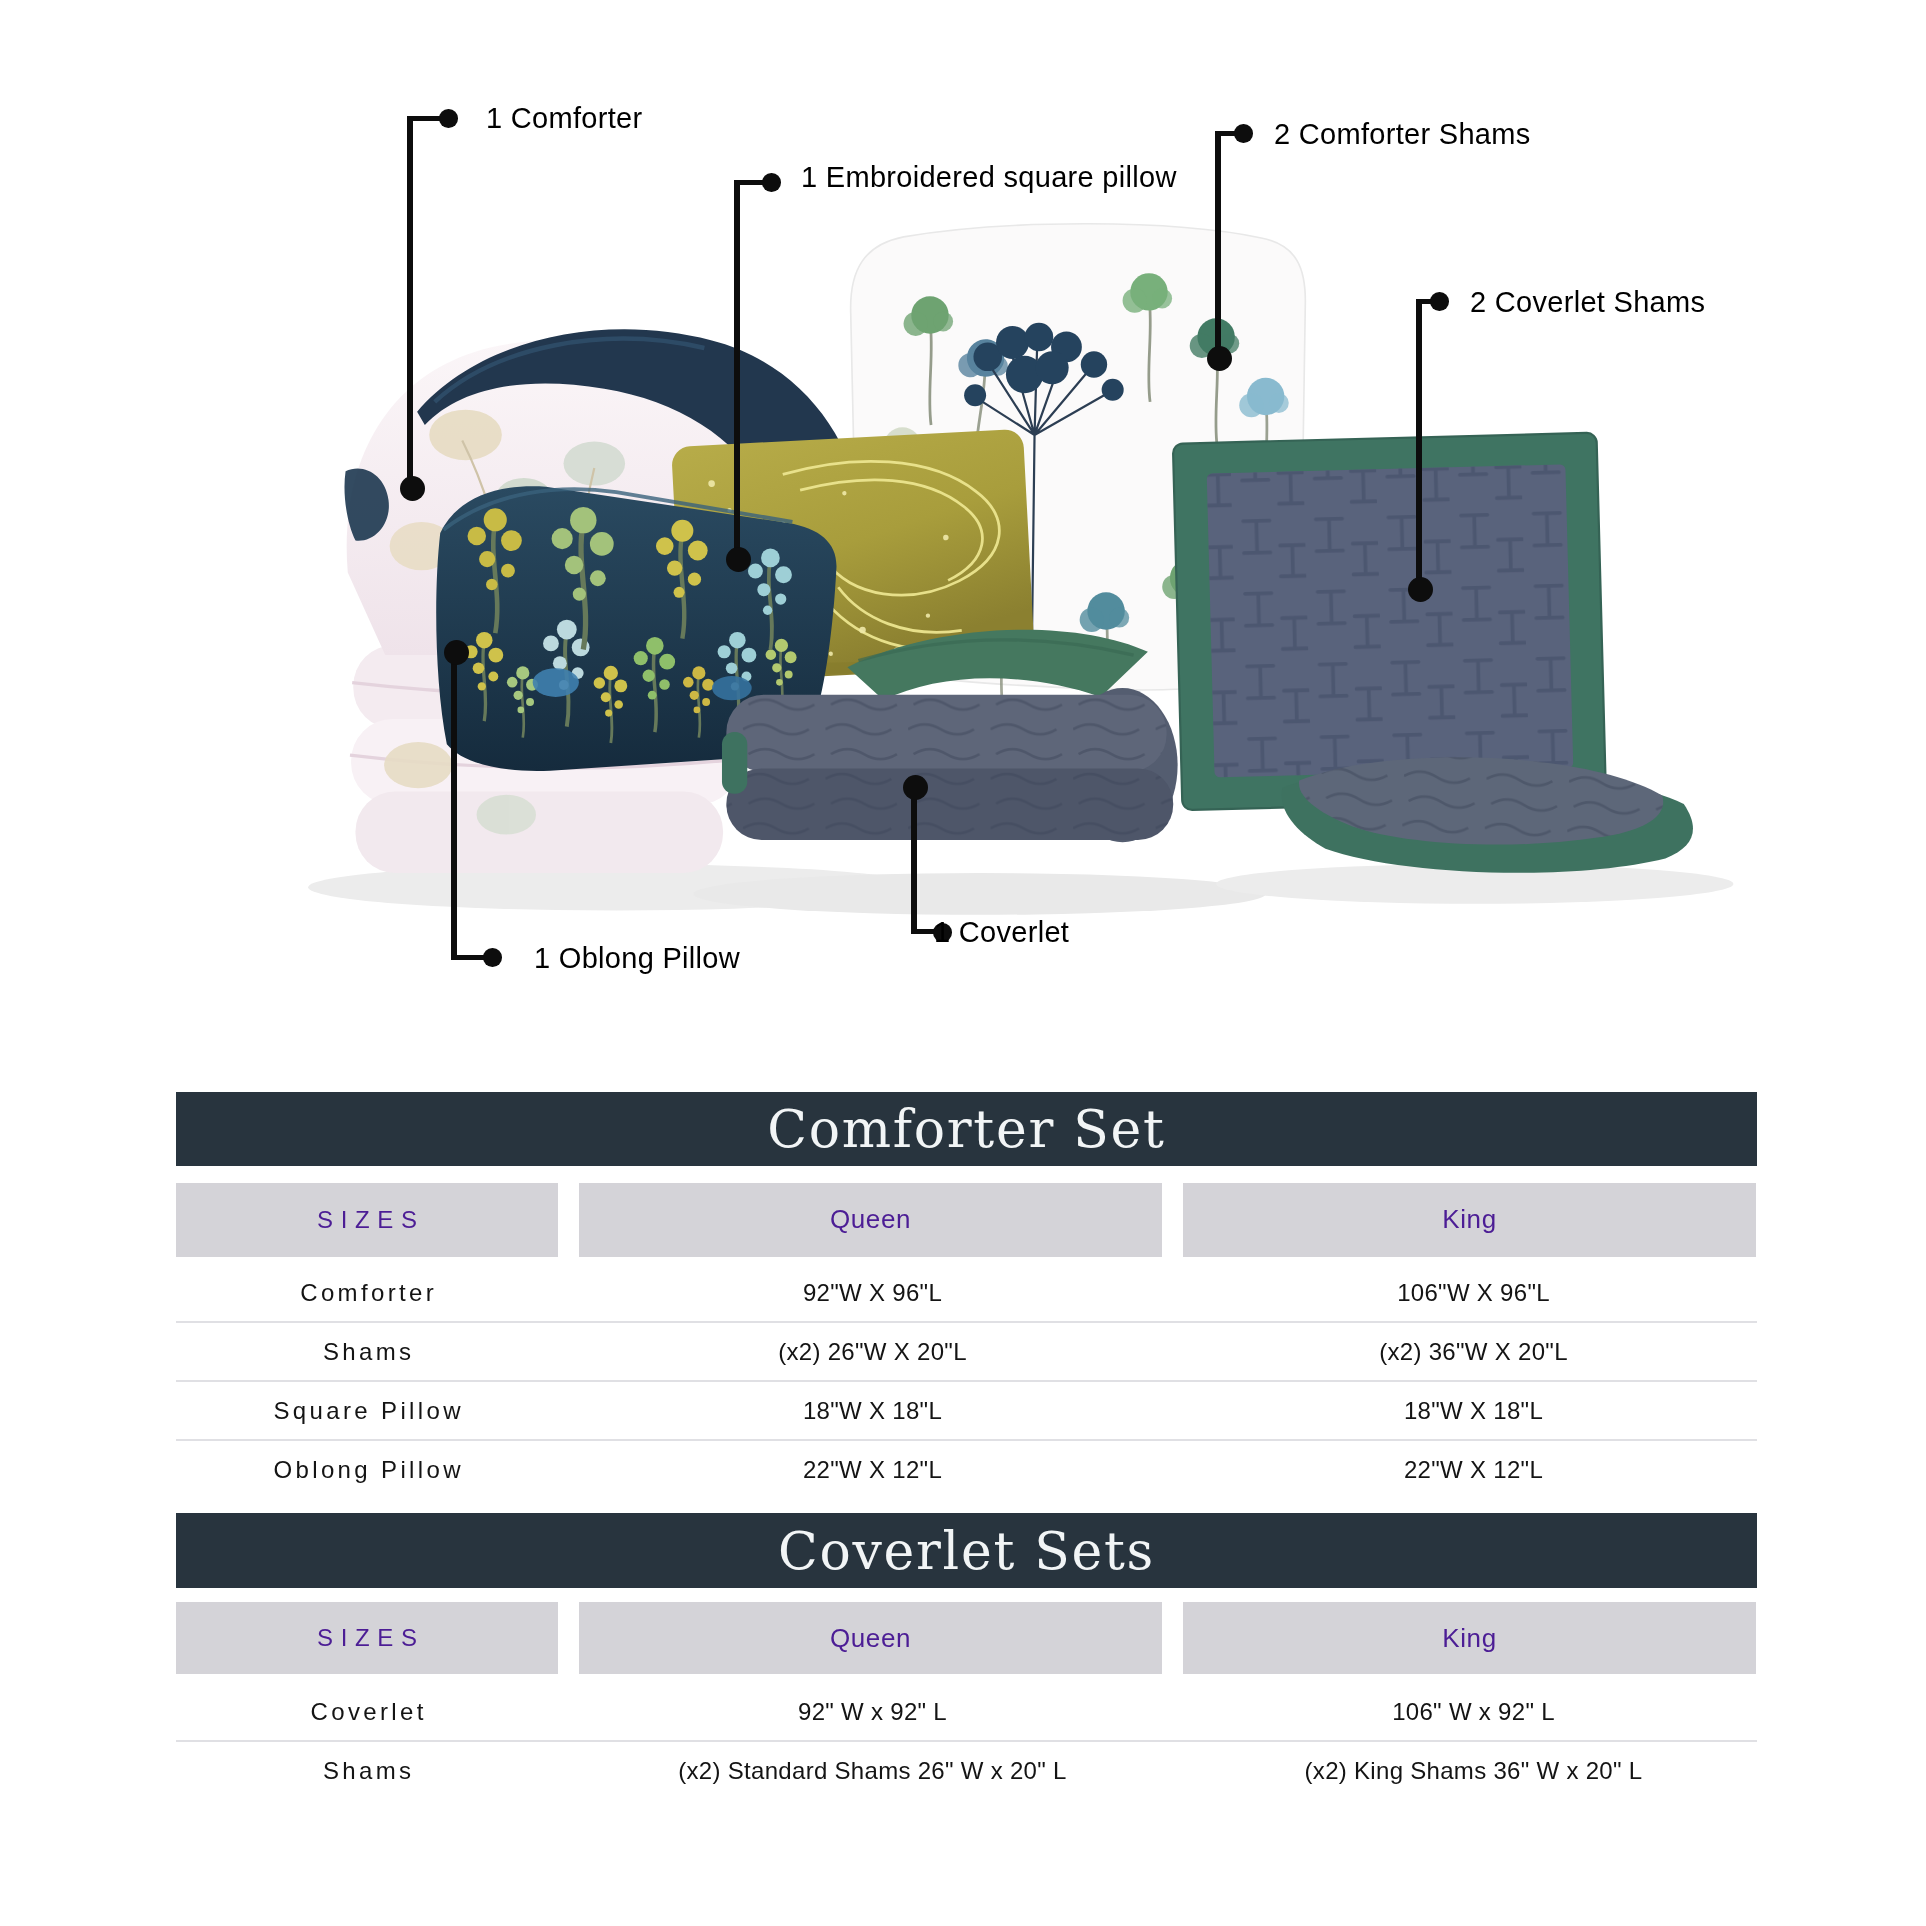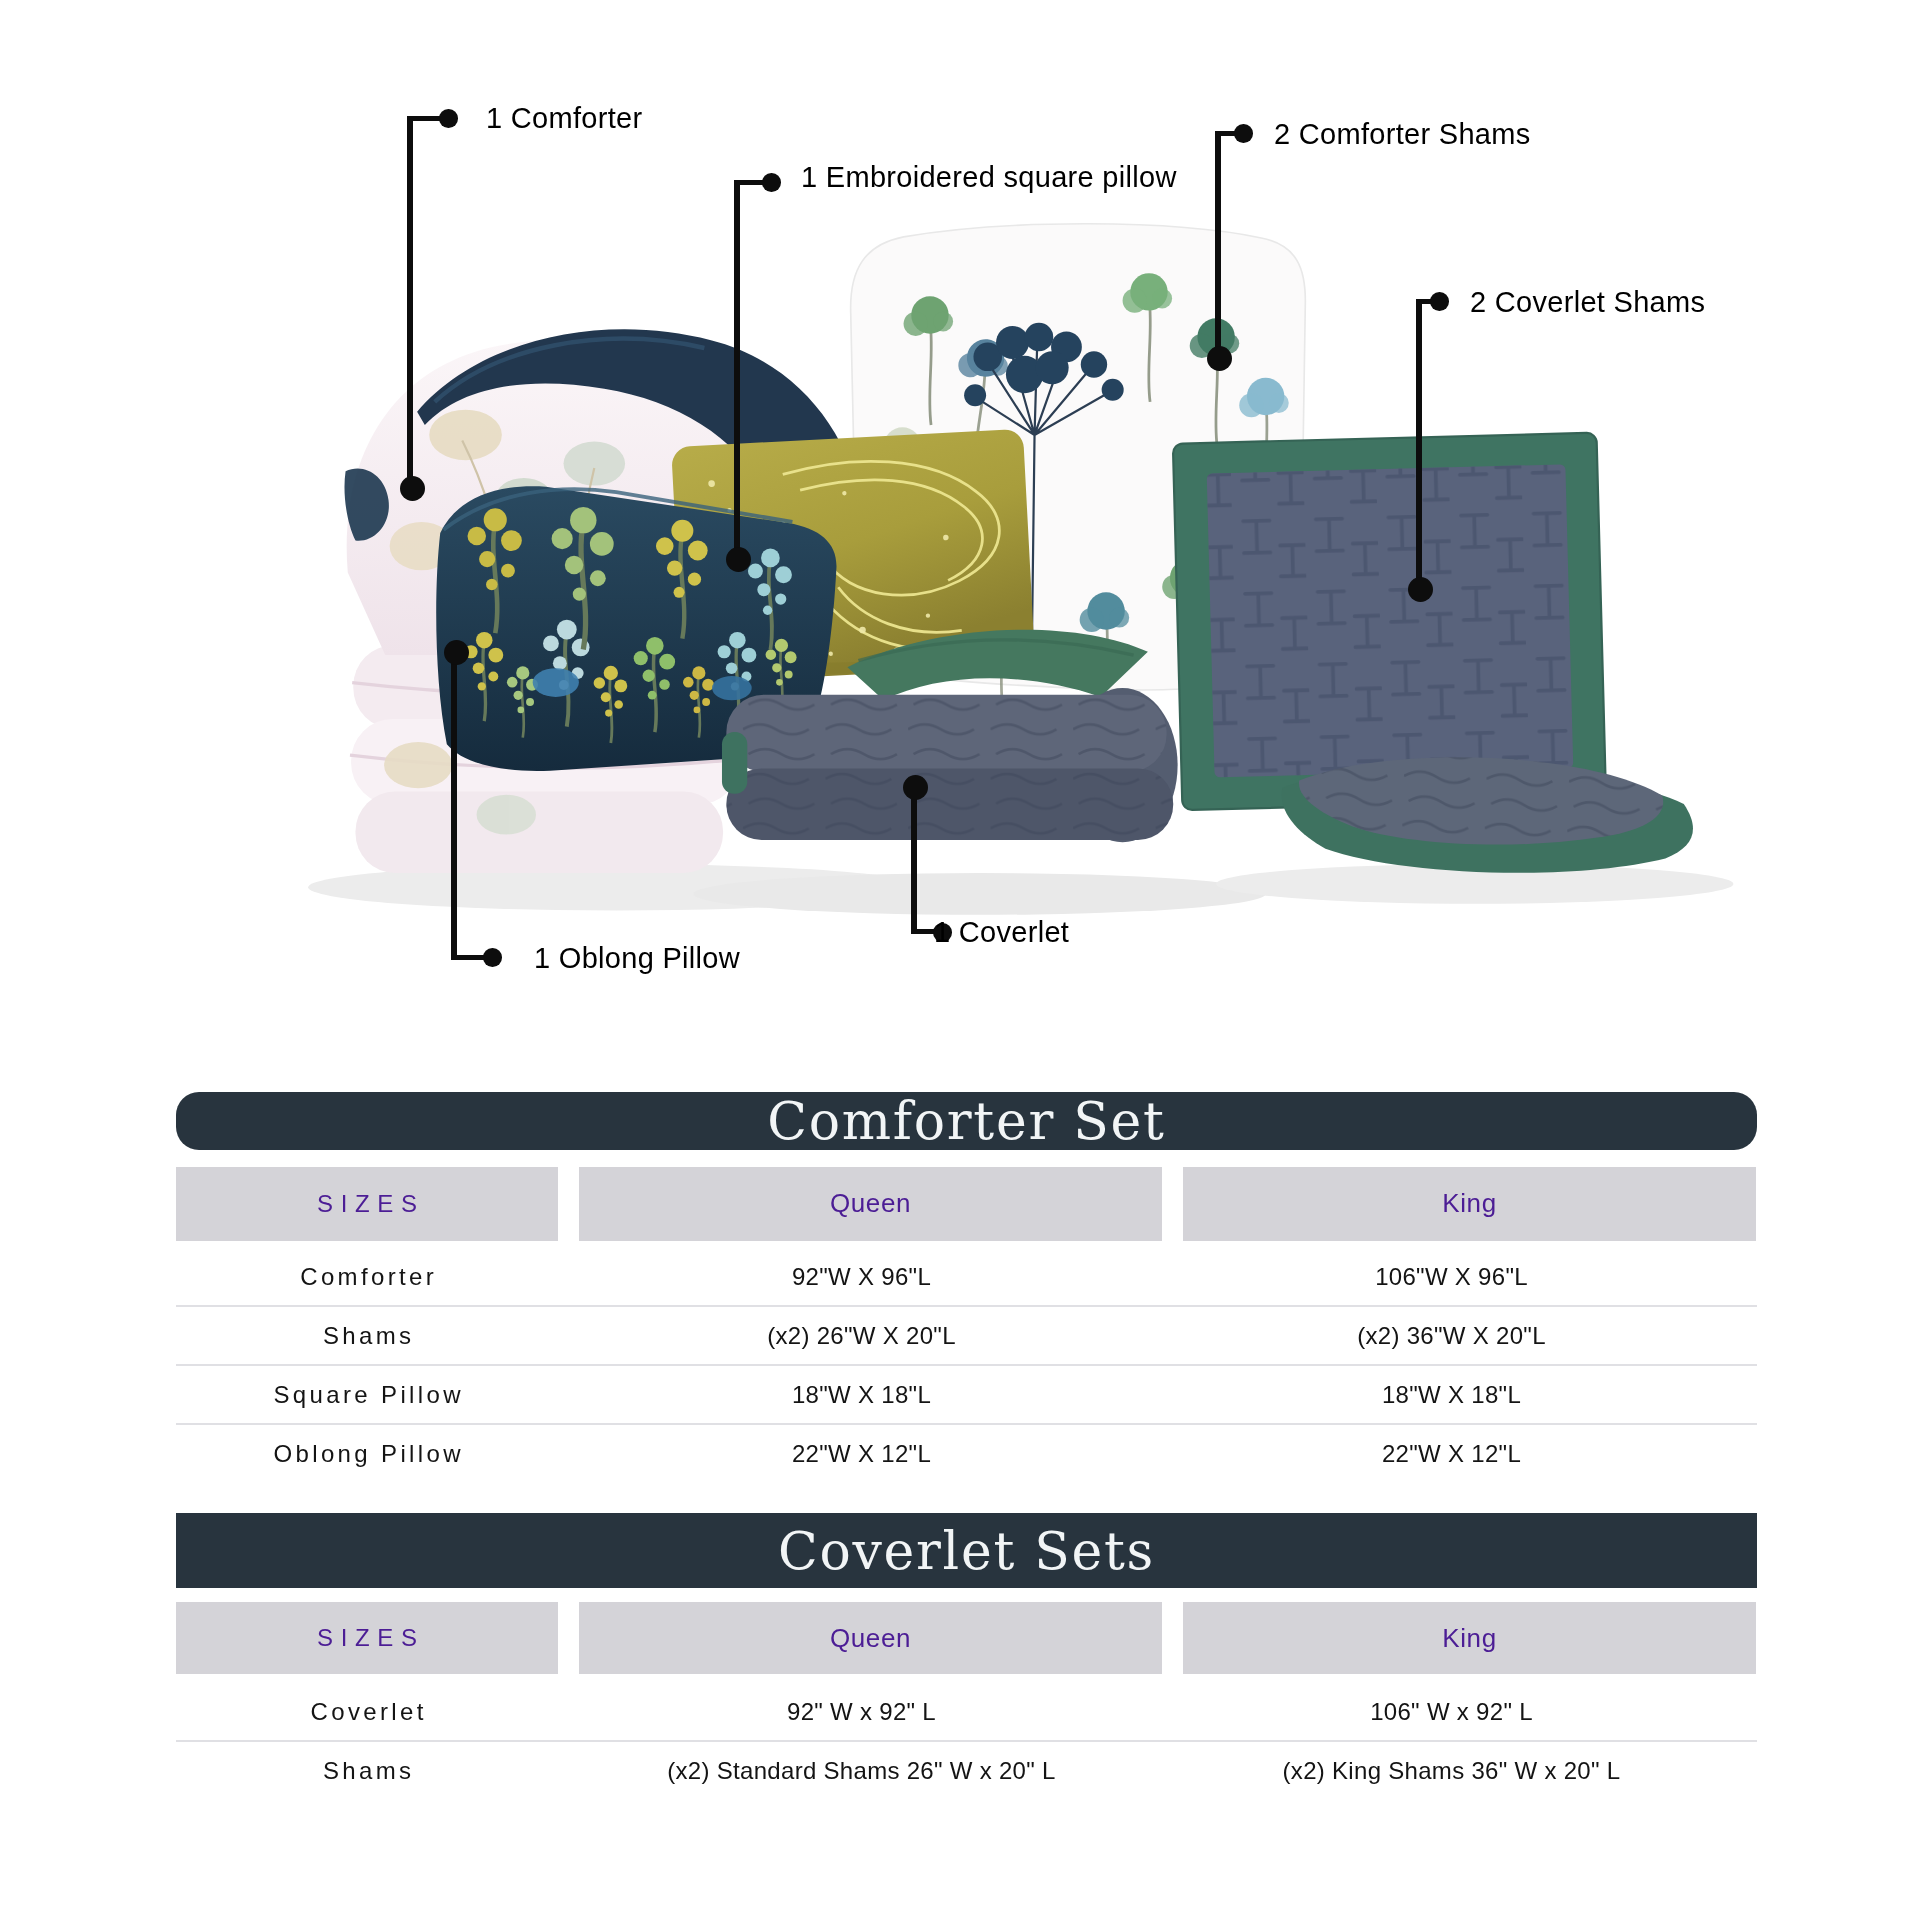--- a/index.html
+++ b/index.html
@@ -39,30 +39,30 @@
     display:grid;grid-template-columns:382px 583px 573px;column-gap:21px;
   }
   .col-head{
     background:#d4d3d8;height:73px;
     display:flex;align-items:center;justify-content:center;
     font-size:26px;color:#4c1d95;letter-spacing:0.6px;
   }
   .col-head.sizes{font-size:24px;letter-spacing:0.32em;text-indent:0.32em;}
   .rows{padding-top:7.7px;}
   .data-row{
-    display:grid;grid-template-columns:382px 583px 573px;column-gap:12px;
+    display:grid;grid-template-columns:382px 583px 573px;column-gap:23px;
     height:57px;align-items:center;
   }
   .data-row + .data-row{border-top:2.8px solid #e0e0e4;}
   .cell{
     text-align:center;font-size:24px;font-weight:300;color:#141414;letter-spacing:0.3px;
   }
   .cell.label-cell{font-weight:400;letter-spacing:0.14em;text-indent:0.14em;font-size:24px;}
   #table-1{top:1092px;}
-  #table-1 .band{height:58px;border-radius:23px;}
+  #table-1 .band{height:74px;}
   #table-1 .band{margin-bottom:16.5px;}
   #table-1 .col-heads .col-head{height:74px;}
   #table-2{top:1513px;}
   #table-2 .band{margin-bottom:14.3px;align-items:center;}
   #table-2 .col-heads .col-head{height:72px;}
   #table-2 .rows{padding-top:8.8px;}
 </style>
 </head>
 <body>
 

